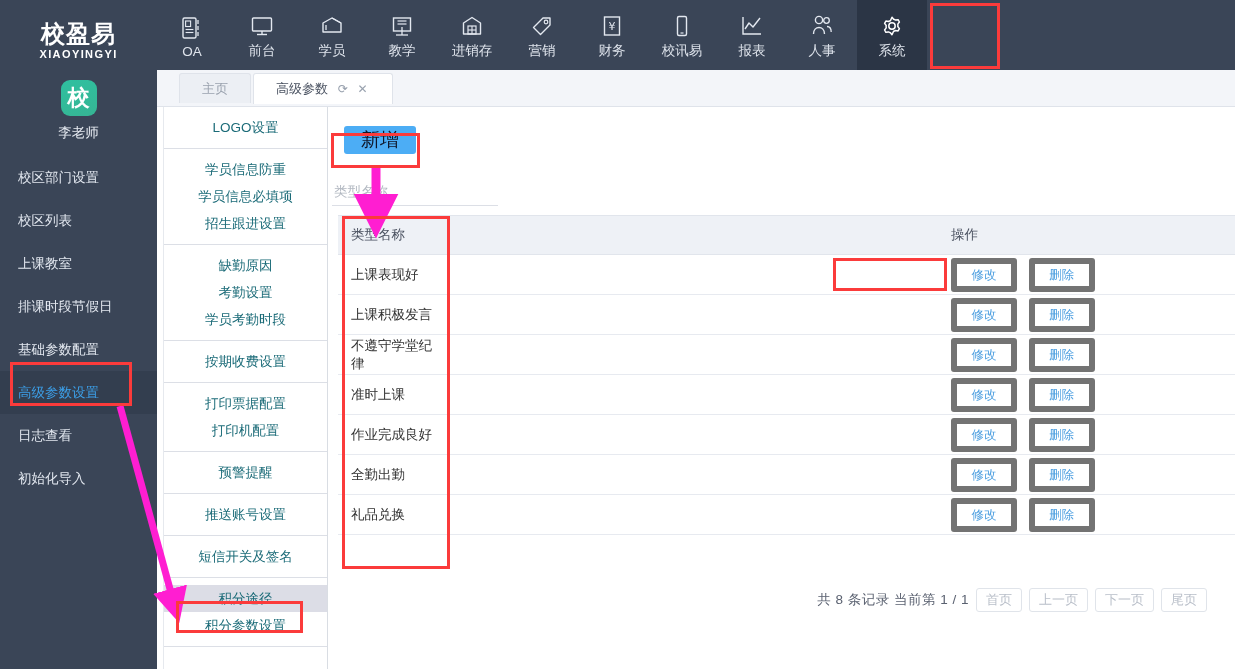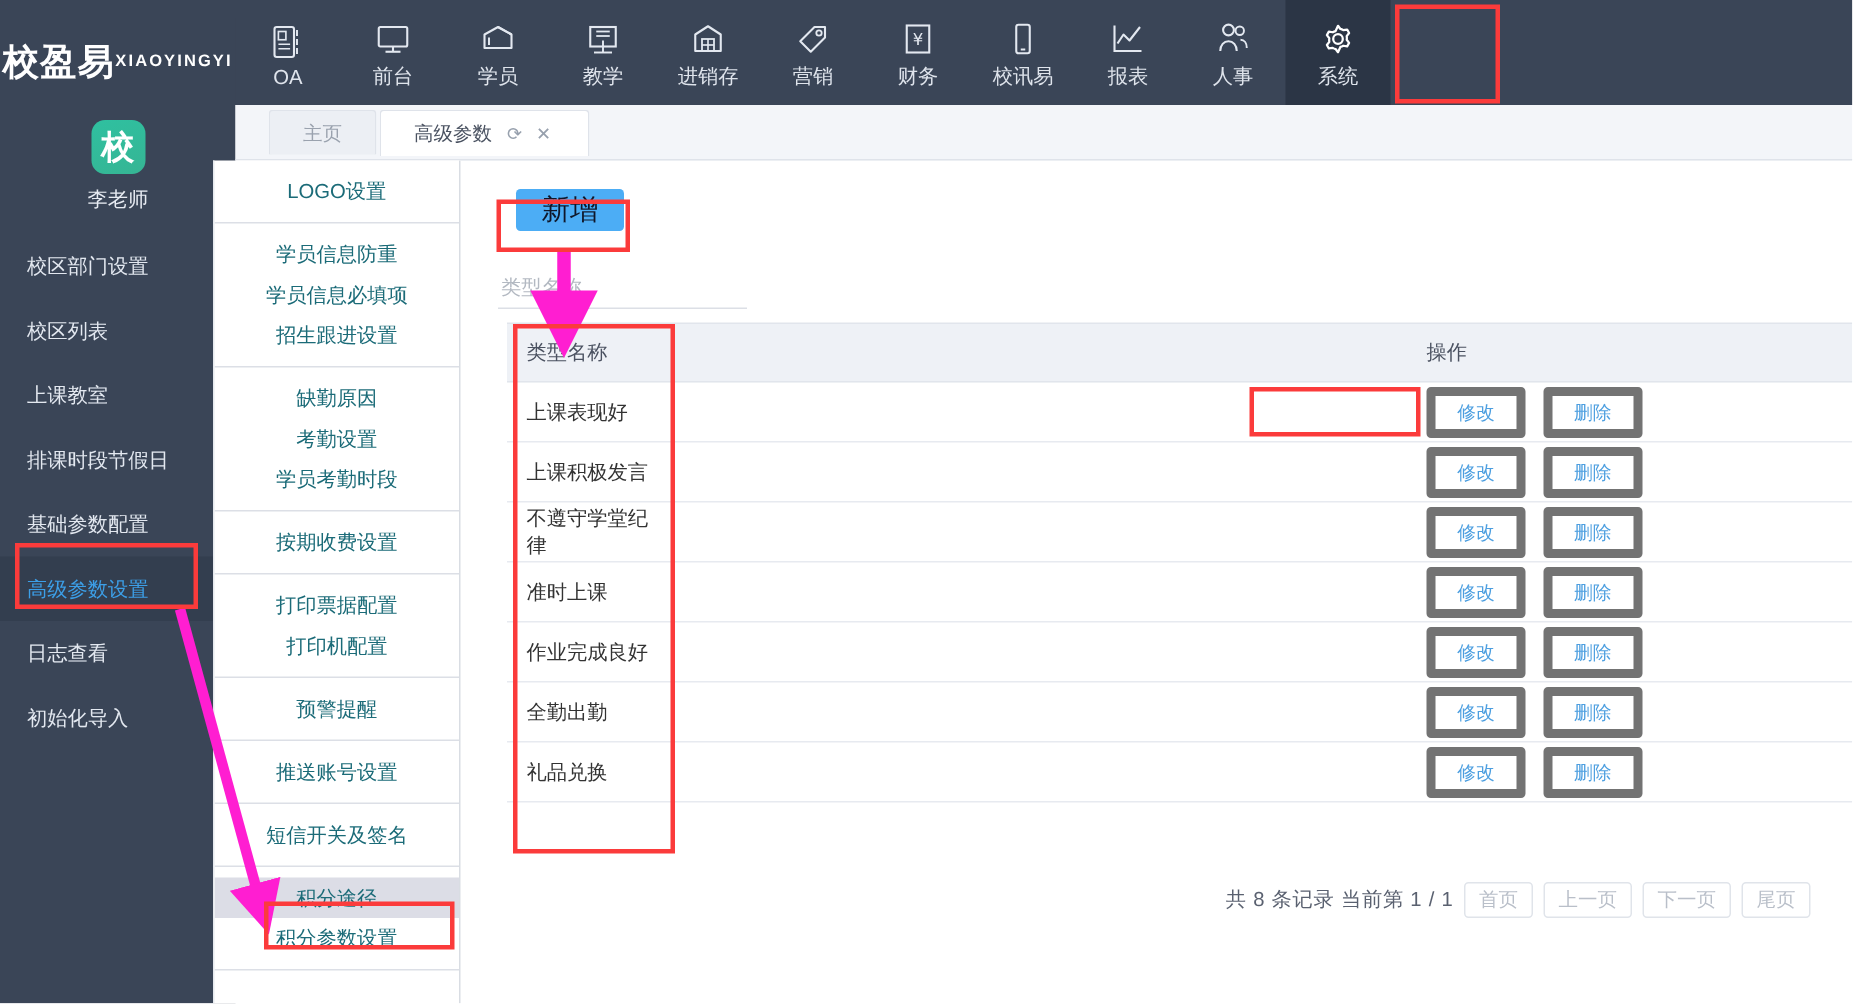--- a/index.html
+++ b/index.html
@@ -27,21 +27,21 @@
     width: 1235px; height: 70px;
     background: #3a4557;
     display: flex;
     align-items: stretch;
   }
   #logo-area {
     width: 157px;
     display: flex;
     align-items: center;
     justify-content: center;
-    flex-direction: row;
+    flex-direction: column;
     background: #3a4557;
     margin-top: 12px;
   }
   .logo-cn {
     font-family: "DejaVu Sans", sans-serif;
     font-weight: bold;
     font-size: 24px;
     color: #ffffff;
     letter-spacing: 1px;
     line-height: 26px;
@@ -122,21 +122,21 @@
   }
   .lb-item.selected {
     background: #333e4f;
     color: #3c9fe8;
   }
   #lb-list { margin-top: 14px; }
 
   
   #submenu {
     position: absolute;
-    left: 142px;
+    left: 163px;
     top: 107px;
     width: 163px;
     height: 562px;
     background: #ffffff;
     border-right: 1px solid #d9dde3;
     border-left: 1px solid #e6e9ee;
     z-index: 6;
     overflow: hidden;
   }
   .sm-group {

